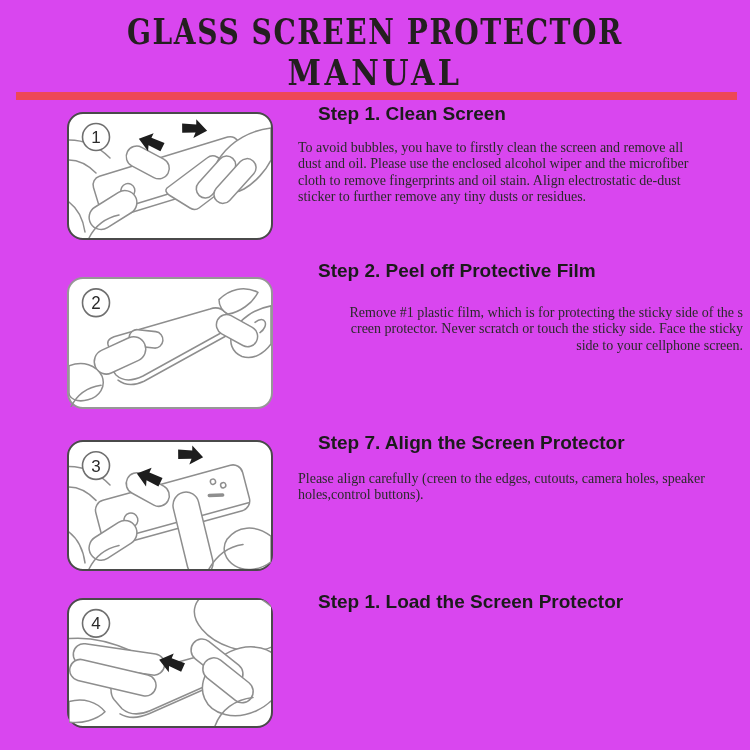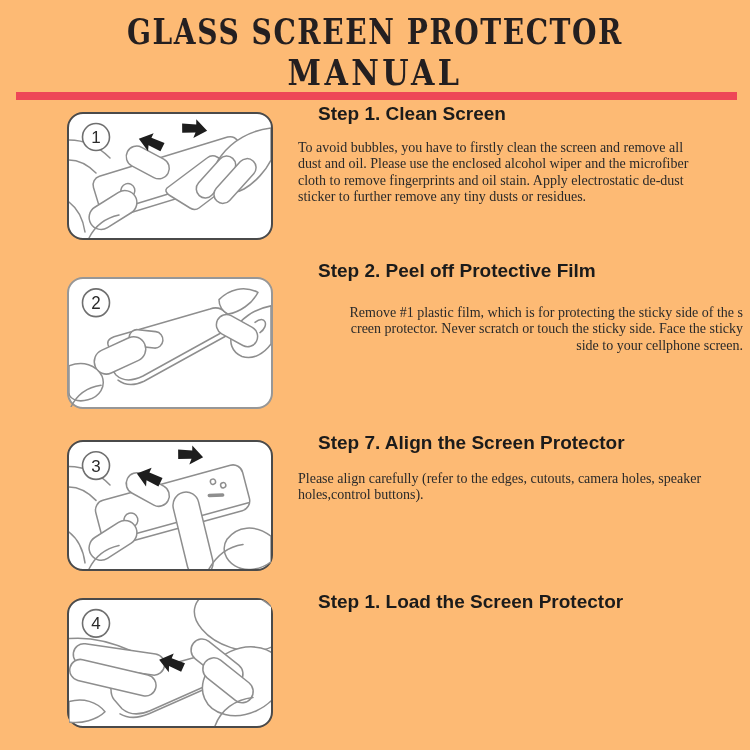--- a/index.html
+++ b/index.html
@@ -1,16 +1,16 @@
 <!DOCTYPE html>
 <html><head>
 <meta charset="utf-8">
 <style>
   html,body{margin:0;padding:0;background:#ffffff;}
-  #page{position:relative;width:750px;height:750px;background:#fdba74;overflow:hidden;
+  #page{position:relative;width:750px;height:750px;background:#d946ef;overflow:hidden;
         font-family:"Liberation Sans",sans-serif;}
 
   .title-line{position:absolute;left:0;width:750px;text-align:center;
               font-family:"DejaVu Serif",serif;font-weight:bold;color:#241f20;
               letter-spacing:2px;transform:scaleX(0.78);}
   #title1{top:12px;font-size:36px;line-height:38px;}
   #title2{top:53px;font-size:36px;line-height:38px;letter-spacing:4px;transform:scaleX(0.84);}
 
   #accent-bar{position:absolute;left:16px;top:92px;width:721px;height:8px;background:#ee4757;}
 
@@ -143,27 +143,27 @@
       <g>
         <circle cx="27" cy="23" r="13.5" fill="#ffffff" stroke="#6f6f6f" stroke-width="1.6"></circle>
         <text x="27" y="29" text-anchor="middle" font-size="17" font-family="Liberation Sans, sans-serif" fill="#2b2b2b">4</text>
       </g>
     </svg>
   </div>
 
   <div id="h1" class="step-heading">Step 1. Clean Screen</div>
   <div id="b1" class="step-body">To avoid bubbles, you have to firstly clean the screen and remove all
 dust and oil. Please use the enclosed alcohol wiper and the microfiber
-cloth to remove fingerprints and oil stain. Apply electrostatic de-dust
+cloth to remove fingerprints and oil stain. Align electrostatic de-dust
 sticker to further remove any tiny dusts or residues.</div>
 
   <div id="h2" class="step-heading">Step 2. Peel off Protective Film</div>
   <div id="b2" class="step-body">Remove #1 plastic film, which is for protecting the sticky side of the s
 creen protector. Never scratch or touch the sticky side. Face the sticky
 side to your cellphone screen.</div>
 
   <div id="h3" class="step-heading">Step 7. Align the Screen Protector</div>
-  <div id="b3" class="step-body">Please align carefully (refer to the edges, cutouts, camera holes, speaker
+  <div id="b3" class="step-body">Please align carefully (creen to the edges, cutouts, camera holes, speaker
 holes,control buttons).</div>
 
   <div id="h4" class="step-heading">Step 1. Load the Screen Protector</div>
 
 </div>
 
 </body></html>

